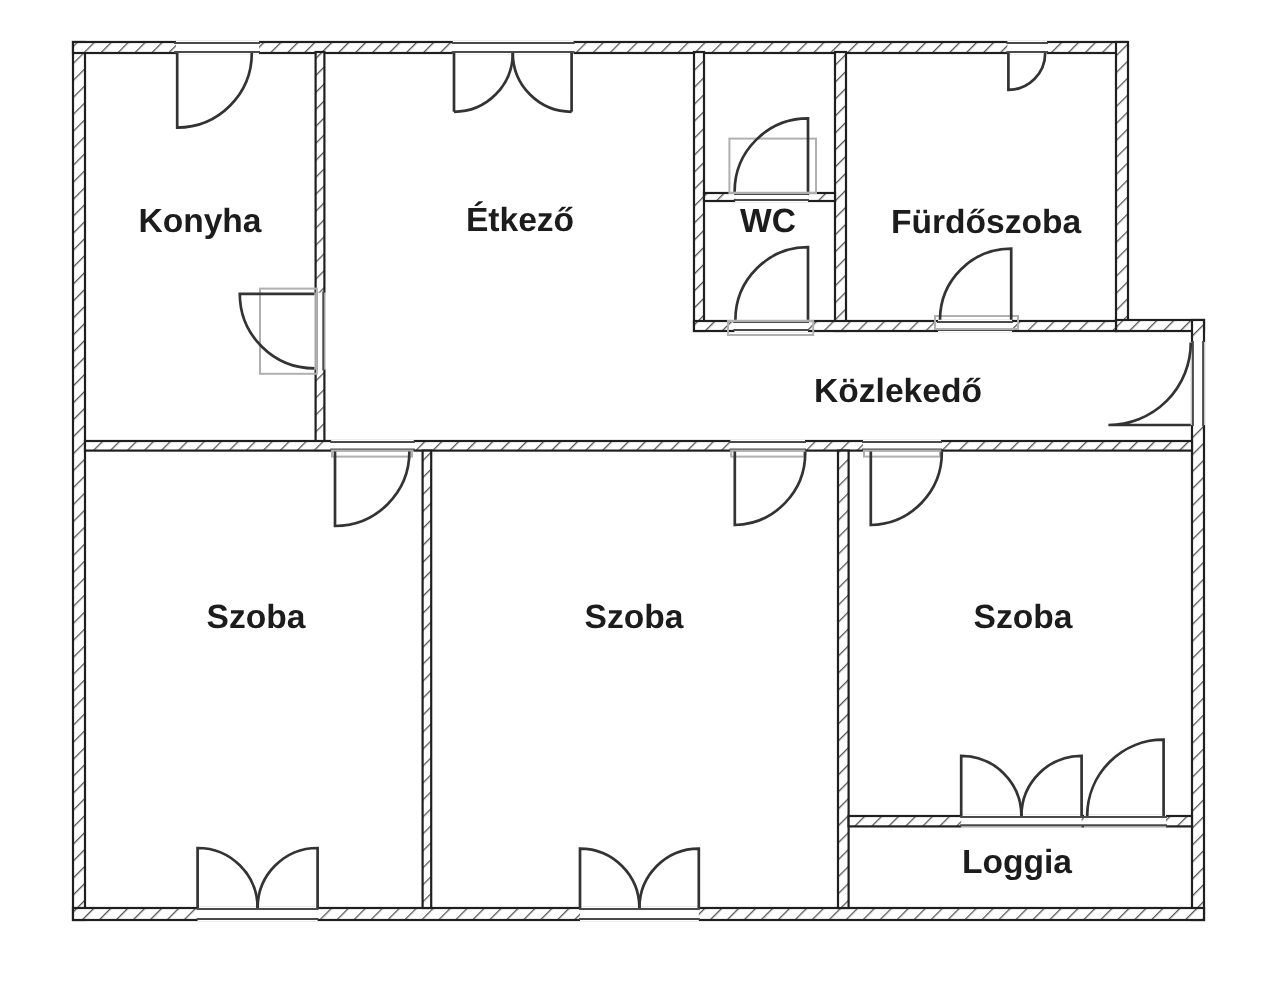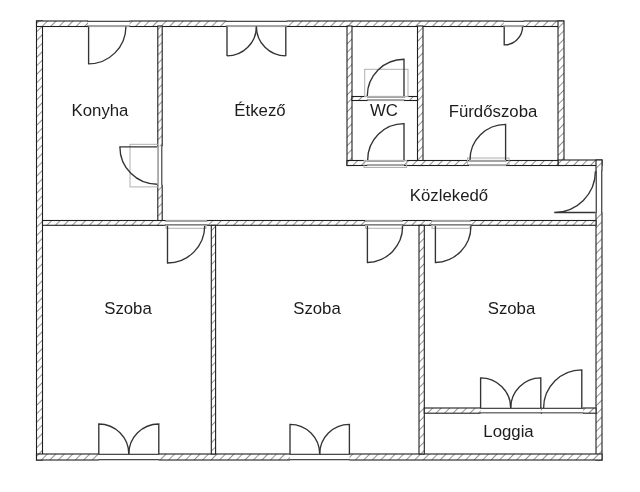--- a/index.html
+++ b/index.html
@@ -1,16 +1,16 @@
 <!DOCTYPE html>
 <html><head>
 <meta charset="utf-8">
 <style>
   html,body{margin:0;padding:0;background:#ffffff;}
-  .wrap{width:639px;height:492px;position:relative;background:#22c55e;font-family:"Liberation Sans", sans-serif;}
+  .wrap{width:639px;height:492px;position:relative;background:#22c55e;font-family:"Liberation Sans", sans-serif;font-weight:bold;}
   svg{display:block;}
   text{font-family:"Liberation Sans", sans-serif;fill:#1c1c1c;}
 </style>
 </head>
 <body>
 <div class="wrap">
 <svg width="640" height="492" viewBox="0 0 640 492" style="filter:blur(0.3px)">
 <defs>
   <pattern id="hx" width="6" height="6" patternUnits="userSpaceOnUse" patternTransform="rotate(45 0 0)">
     <rect width="6" height="6" fill="#ffffff"></rect>

